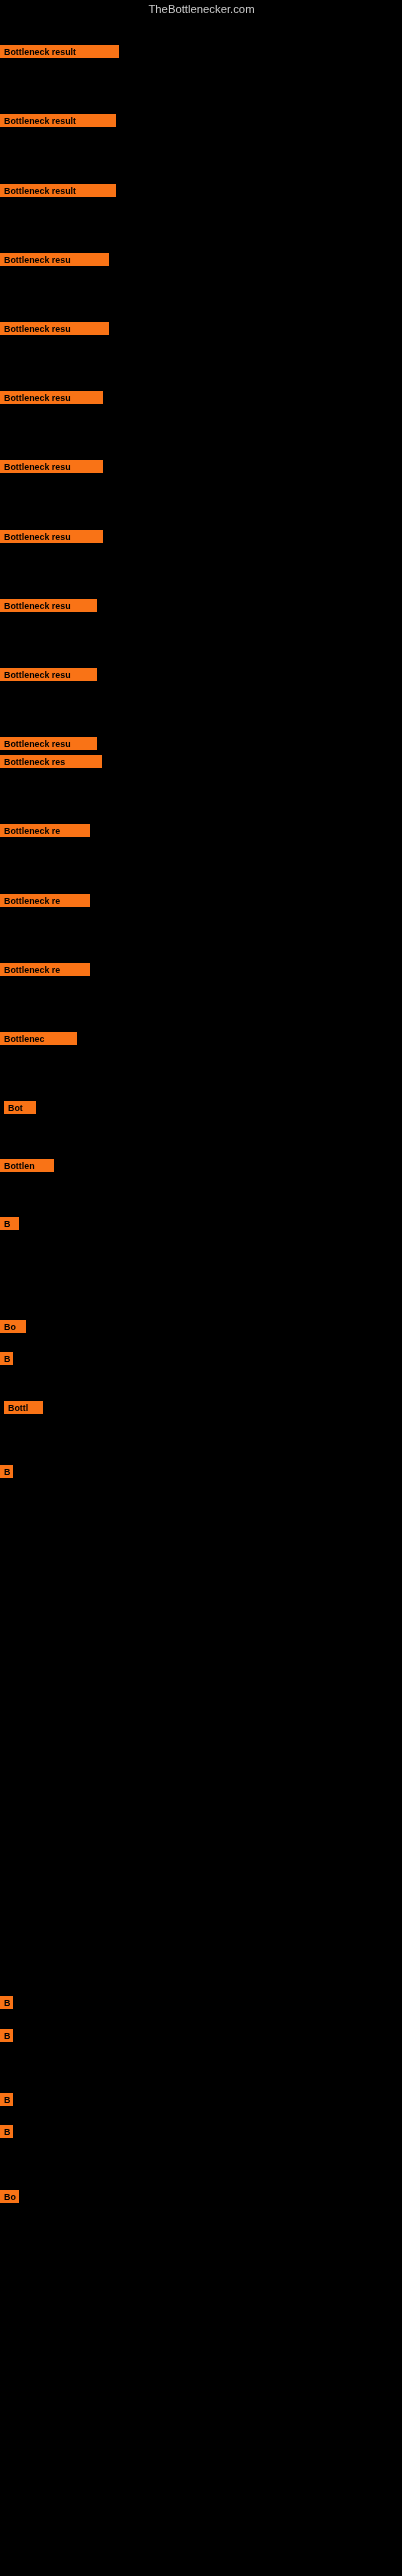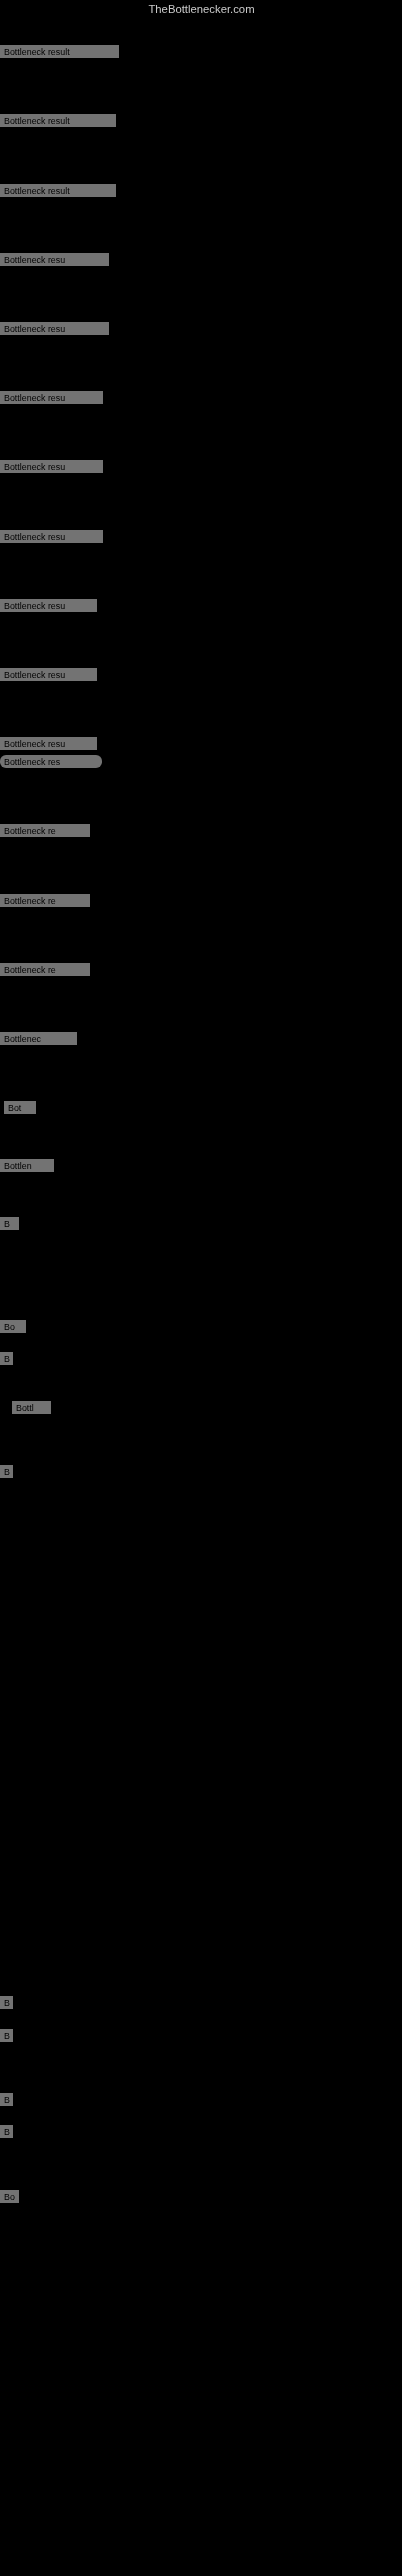--- a/index.html
+++ b/index.html
@@ -19,24 +19,24 @@
     .site-title {
       text-align: center;
       color: #cccccc;
       font-size: 11.3px;
       padding: 3.2px 0;
       width: 100%;
     }
 
     .bottleneck-badge {
       display: inline-block;
-      background-color: #737373;
+      background-color: #f97316;
       color: #000000;
       font-size: 8.9px;
-      font-weight: normal;
+      font-weight: bold;
       padding: 1.6px 4px;
       white-space: nowrap;
       overflow: hidden;
     }
 
     .badge-container {
       position: absolute;
       left: 0;
     }
   </style>
@@ -49,30 +49,30 @@
 <div class="badge-container" style="top: 114px; left: 0px;"><span class="bottleneck-badge" style="max-width: 116px; width: 116px;">Bottleneck result</span></div>
 <div class="badge-container" style="top: 184px; left: 0px;"><span class="bottleneck-badge" style="max-width: 116px; width: 116px;">Bottleneck result</span></div>
 <div class="badge-container" style="top: 253px; left: 0px;"><span class="bottleneck-badge" style="max-width: 109px; width: 109px;">Bottleneck resu</span></div>
 <div class="badge-container" style="top: 322px; left: 0px;"><span class="bottleneck-badge" style="max-width: 109px; width: 109px;">Bottleneck resu</span></div>
 <div class="badge-container" style="top: 391px; left: 0px;"><span class="bottleneck-badge" style="max-width: 103px; width: 103px;">Bottleneck resu</span></div>
 <div class="badge-container" style="top: 460px; left: 0px;"><span class="bottleneck-badge" style="max-width: 103px; width: 103px;">Bottleneck resu</span></div>
 <div class="badge-container" style="top: 530px; left: 0px;"><span class="bottleneck-badge" style="max-width: 103px; width: 103px;">Bottleneck resu</span></div>
 <div class="badge-container" style="top: 599px; left: 0px;"><span class="bottleneck-badge" style="max-width: 97px; width: 97px;">Bottleneck resu</span></div>
 <div class="badge-container" style="top: 668px; left: 0px;"><span class="bottleneck-badge" style="max-width: 97px; width: 97px;">Bottleneck resu</span></div>
 <div class="badge-container" style="top: 737px; left: 0px;"><span class="bottleneck-badge" style="max-width: 97px; width: 97px;">Bottleneck resu</span></div>
-<div class="badge-container" style="top: 755px; left: 0px;"><span class="bottleneck-badge" style="max-width: 102px; width: 102px; border-radius: 6px;">Bottleneck res</span></div>
+<div class="badge-container" style="top: 755px; left: 0px;"><span class="bottleneck-badge" style="max-width: 102px; width: 102px;">Bottleneck res</span></div>
 <div class="badge-container" style="top: 824px; left: 0px;"><span class="bottleneck-badge" style="max-width: 90px; width: 90px;">Bottleneck re</span></div>
 <div class="badge-container" style="top: 894px; left: 0px;"><span class="bottleneck-badge" style="max-width: 90px; width: 90px;">Bottleneck re</span></div>
 <div class="badge-container" style="top: 963px; left: 0px;"><span class="bottleneck-badge" style="max-width: 90px; width: 90px;">Bottleneck re</span></div>
 <div class="badge-container" style="top: 1032px; left: 0px;"><span class="bottleneck-badge" style="max-width: 77px; width: 77px;">Bottlenec</span></div>
 <div class="badge-container" style="top: 1101px; left: 4px;"><span class="bottleneck-badge" style="max-width: 32px; width: 32px;">Bot</span></div>
 <div class="badge-container" style="top: 1159px; left: 0px;"><span class="bottleneck-badge" style="max-width: 58px; width: 54px;">Bottlen</span></div>
 <div class="badge-container" style="top: 1217px; left: 0px;"><span class="bottleneck-badge" style="max-width: 19.3px; width: 19.3px;">B</span></div>
 <div class="badge-container" style="top: 1320px; left: 0px;"><span class="bottleneck-badge" style="max-width: 26px; width: 26px;">Bo</span></div>
 <div class="badge-container" style="top: 1352px; left: 0px;"><span class="bottleneck-badge" style="max-width: 13px; width: 13px;">B</span></div>
-<div class="badge-container" style="top: 1401px; left: 12px;"><span class="bottleneck-badge" style="max-width: 39px; width: 39px;">Bottl</span></div>
+<div class="badge-container" style="top: 1401px; left: 4px;"><span class="bottleneck-badge" style="max-width: 39px; width: 39px;">Bottl</span></div>
 <div class="badge-container" style="top: 1465px; left: 0px;"><span class="bottleneck-badge" style="max-width: 13px; width: 13px;">B</span></div>
 <div class="badge-container" style="top: 1996px; left: 0px;"><span class="bottleneck-badge" style="max-width: 13px; width: 13px;">B</span></div>
 <div class="badge-container" style="top: 2029px; left: 0px;"><span class="bottleneck-badge" style="max-width: 13px; width: 13px;">B</span></div>
 <div class="badge-container" style="top: 2093px; left: 0px;"><span class="bottleneck-badge" style="max-width: 13px; width: 13px;">B</span></div>
 <div class="badge-container" style="top: 2125px; left: 0px;"><span class="bottleneck-badge" style="max-width: 13px; width: 13px;">B</span></div>
 <div class="badge-container" style="top: 2190px; left: 0px;"><span class="bottleneck-badge" style="max-width: 19.3px; width: 19.3px;">Bo</span></div>
 
 
 </body></html>

